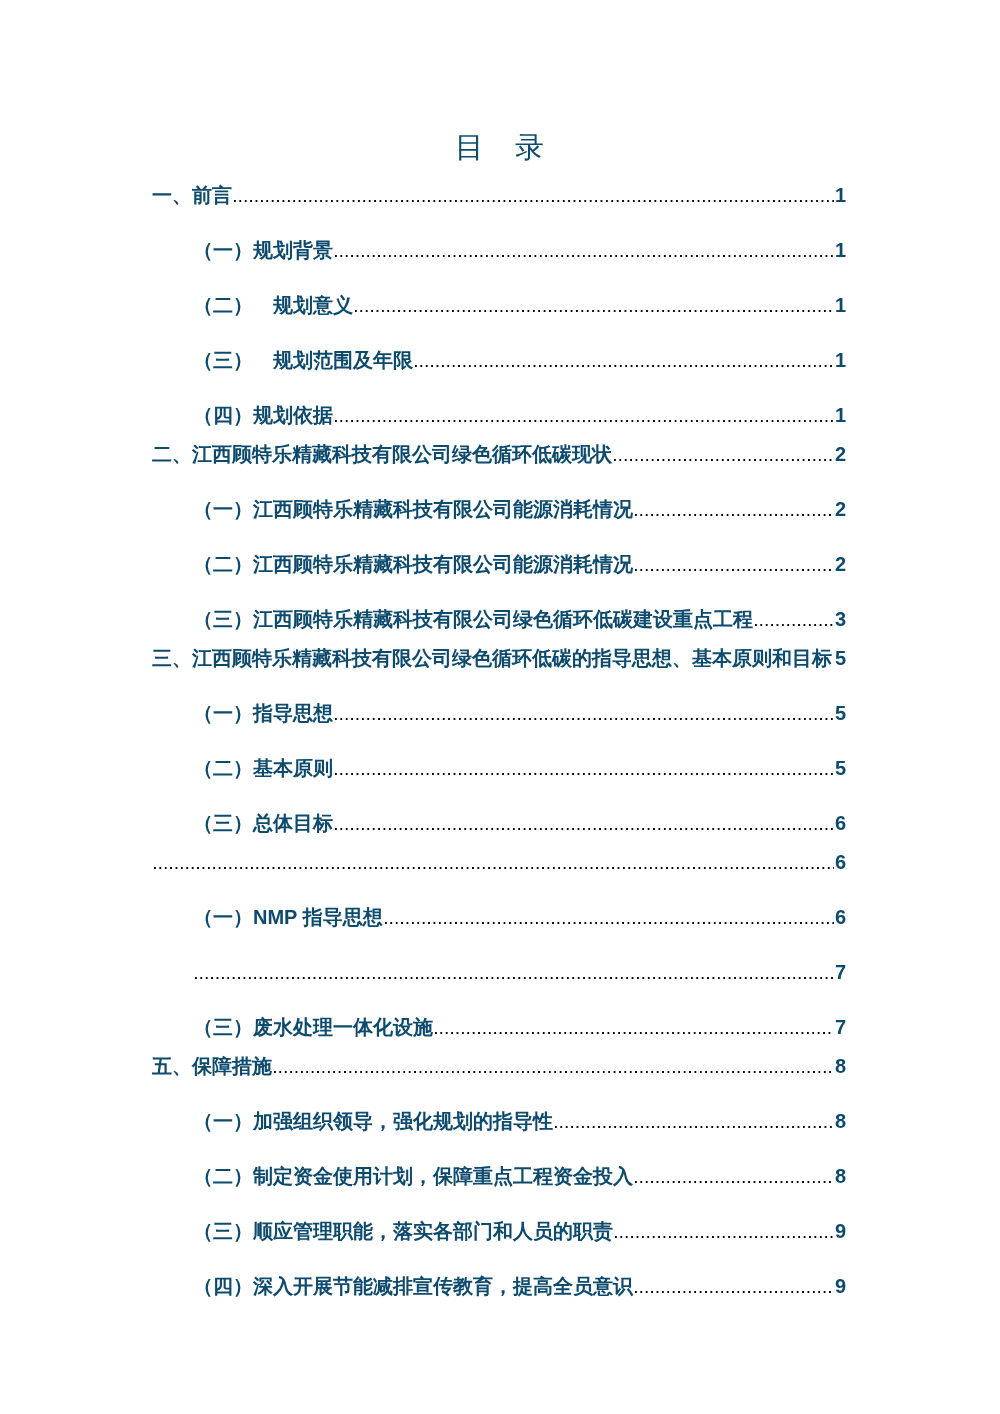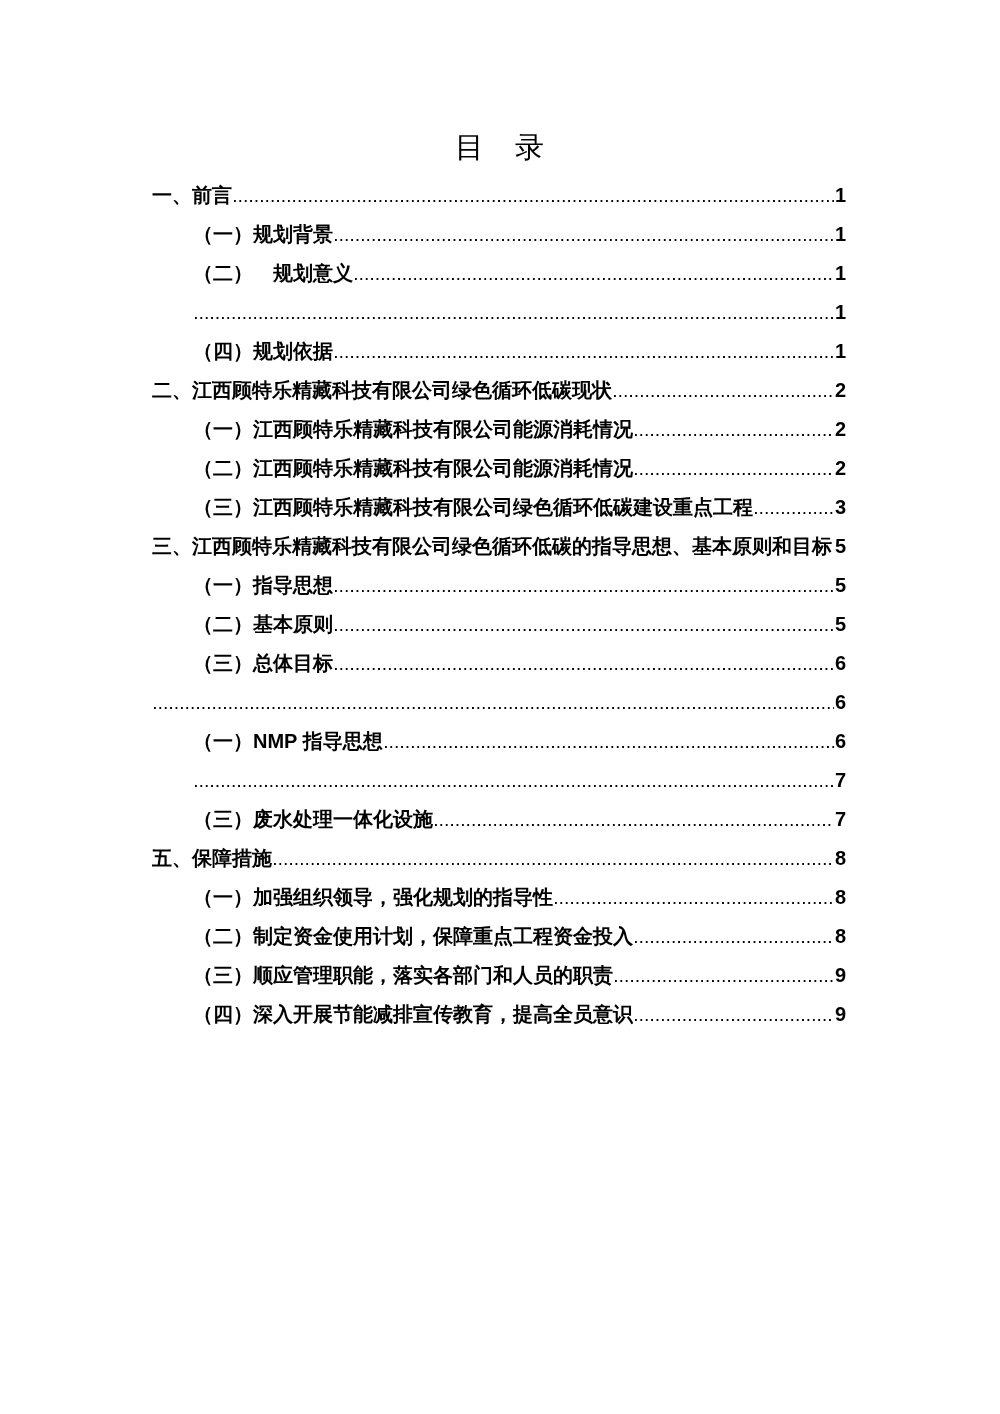--- a/index.html
+++ b/index.html
@@ -5,21 +5,21 @@
   html, body {
     margin: 0;
     padding: 0;
     background: #ffffff;
   }
   .page {
     position: relative;
     width: 1000px;
     height: 1414px;
     background: #ffffff;
-    color: #000000;
+    color: #0c4a6e;
     overflow: hidden;
     font-family: "Liberation Sans", sans-serif;
   }
   .doc-title {
     margin: 0;
     padding-top: 126px;
     height: 42px;
     line-height: 42px;
     text-align: center;
     font-family: "Liberation Serif", serif;
@@ -34,20 +34,21 @@
     display: flex;
     align-items: baseline;
     height: 39px;
     line-height: 39px;
     font-size: 20px;
     font-weight: bold;
     white-space: nowrap;
   }
   .toc-row.level2 {
     padding-left: 41px;
+    margin-top: 16px;
   }
   .toc-label {
     flex: 0 1 auto;
     overflow: hidden;
   }
   .toc-leader {
     flex: 1 1 0;
     min-width: 0;
     height: 3px;
     margin-left: 2px;
@@ -79,20 +80,21 @@
     <span class="toc-label">（一）规划背景</span>
     <span class="toc-leader"></span>
     <span class="toc-page">1</span>
   </div>
       <div class="toc-row level2">
     <span class="toc-label">（二）　规划意义</span>
     <span class="toc-leader"></span>
     <span class="toc-page">1</span>
   </div>
       <div class="toc-row level2">
+    <span class="toc-label">（三）　规划范围及年限</span>
     <span class="toc-leader"></span>
     <span class="toc-page">1</span>
   </div>
       <div class="toc-row level2">
     <span class="toc-label">（四）规划依据</span>
     <span class="toc-leader"></span>
     <span class="toc-page">1</span>
   </div>
       <div class="toc-row level1">
     <span class="toc-label">二、江西顾特乐精藏科技有限公司绿色循环低碳现状</span>

